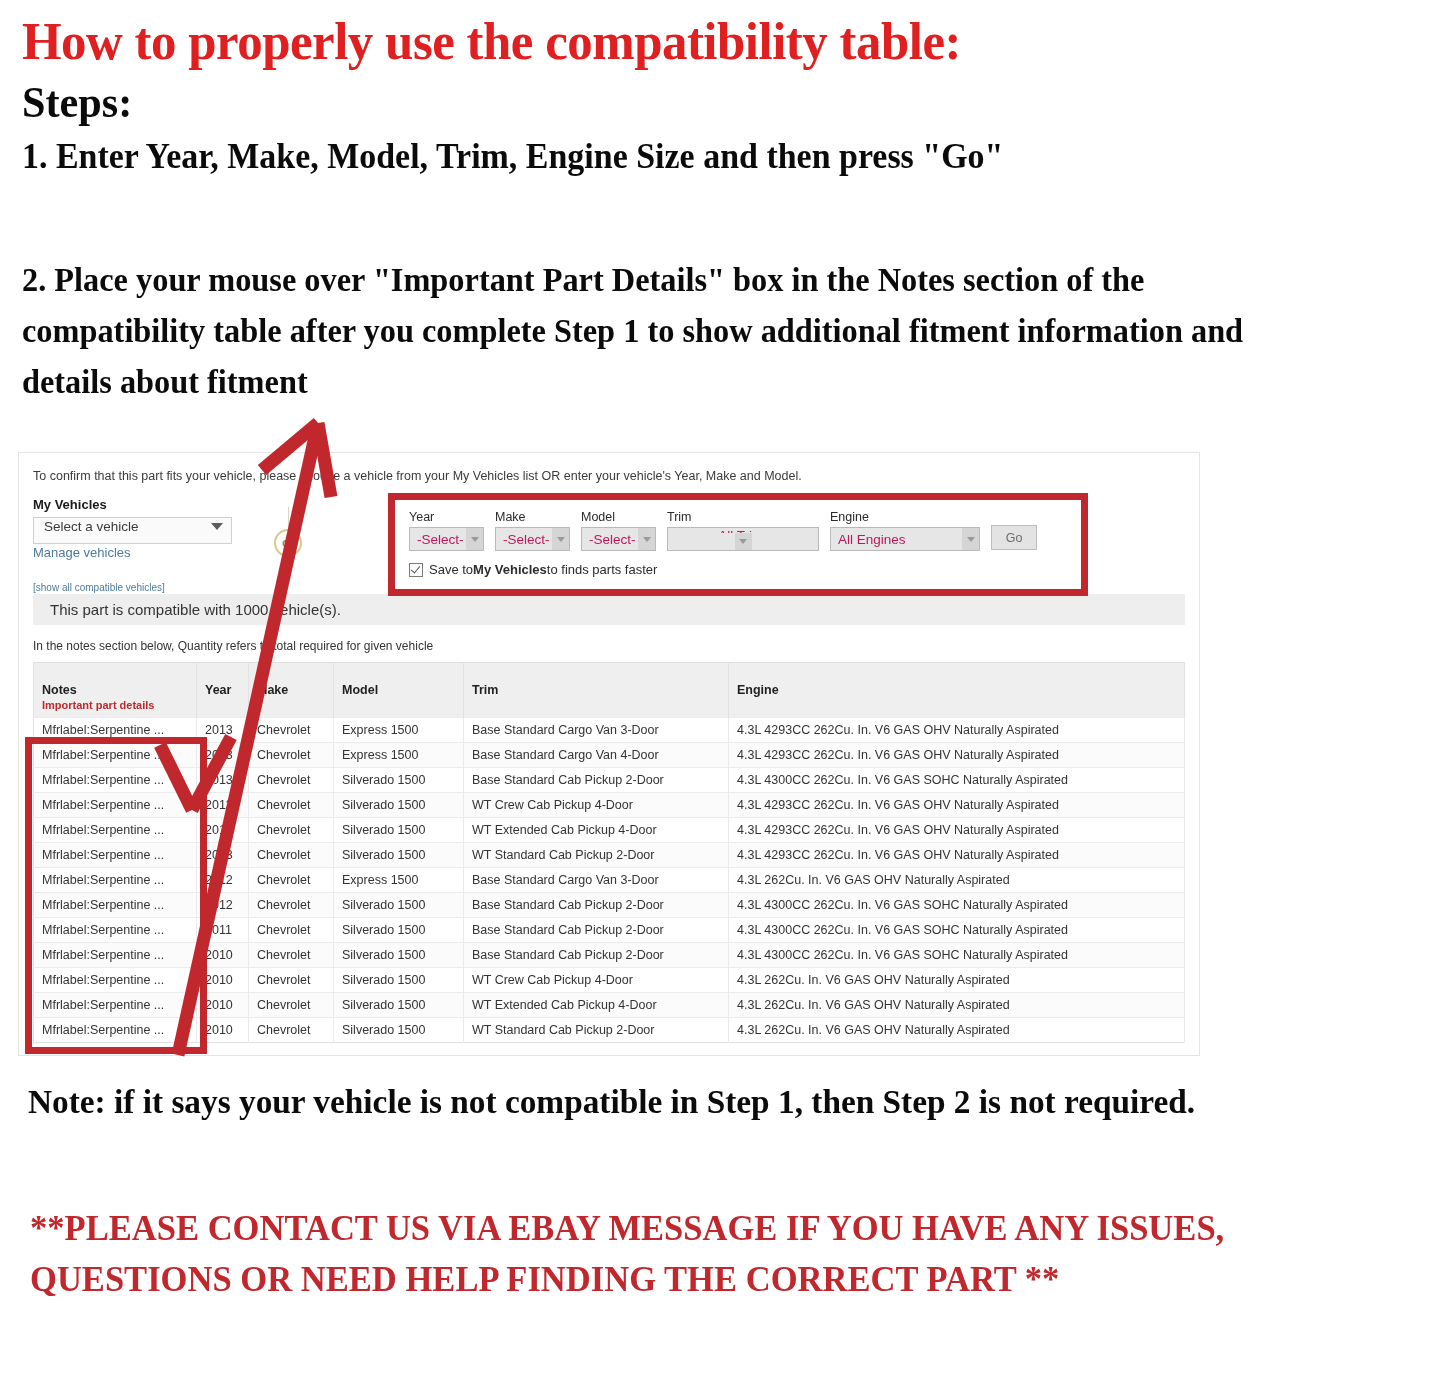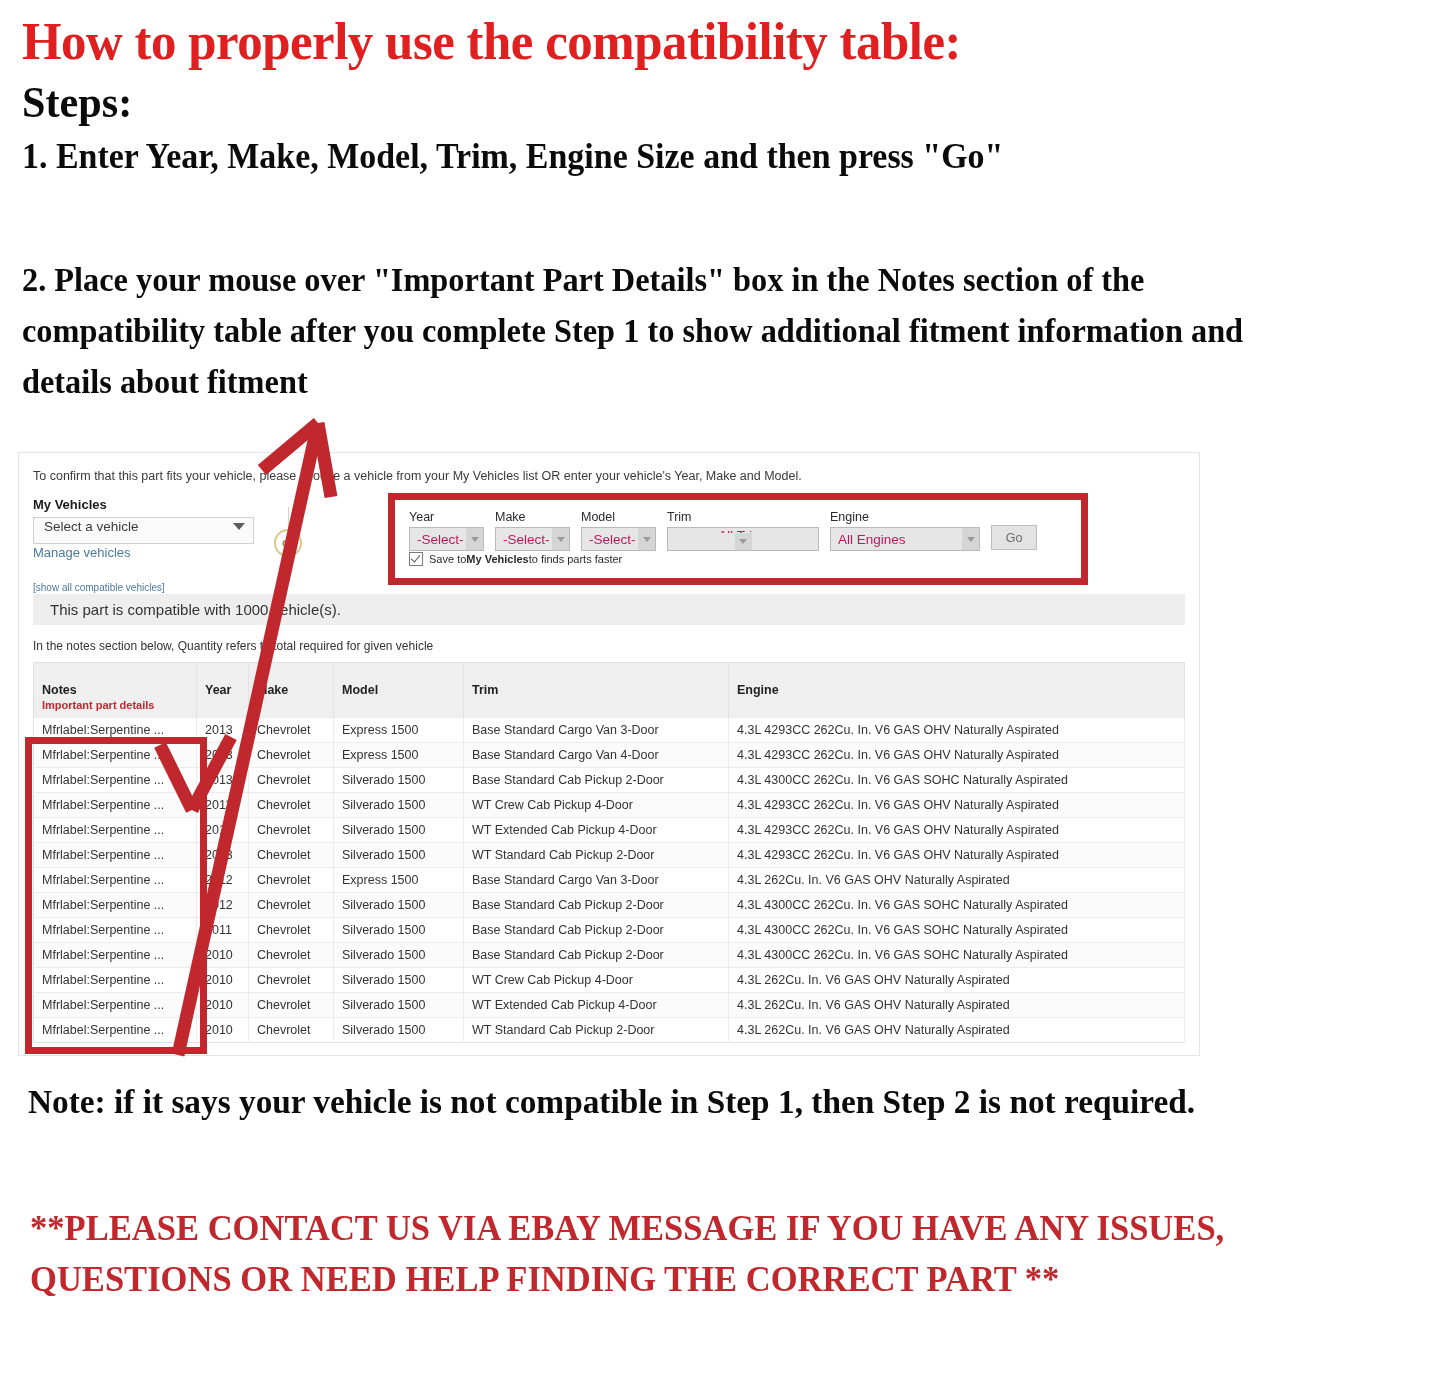--- a/index.html
+++ b/index.html
@@ -104,21 +104,21 @@
     height: 92px;
   }
   .my-vehicles-col { width: 210px; flex: 0 0 210px; }
   .mv-label {
     font-size: 13px;
     font-weight: bold;
     color: #1a1a1a;
     margin-bottom: 5px;
   }
   .mv-select {
-    width: 221px;
+    width: 199px;
     height: 27px;
     border: 1px solid #d0d0d0;
     background: #fafafa;
     display: flex;
     align-items: center;
     justify-content: space-between;
     padding: 0 8px 8px 10px;
     box-sizing: border-box;
     font-size: 13.5px;
     color: #3a3a3a;
@@ -237,22 +237,22 @@
     color: #6b6b6b;
     font-size: 12.5px;
     display: flex;
     align-items: center;
     justify-content: center;
     margin-bottom: 1px;
   }
   .save-row {
     display: flex;
     align-items: center;
-    margin-top: 1px;
-    font-size: 11px;
+    margin-top: 11px;
+    font-size: 13px;
     color: #2b2b2b;
   }
   .checkbox-ui {
     width: 12px;
     height: 12px;
     border: 1px solid #7b7b7b;
     background: #ffffff;
     margin-right: 6px;
     position: relative;
     flex: 0 0 12px;

